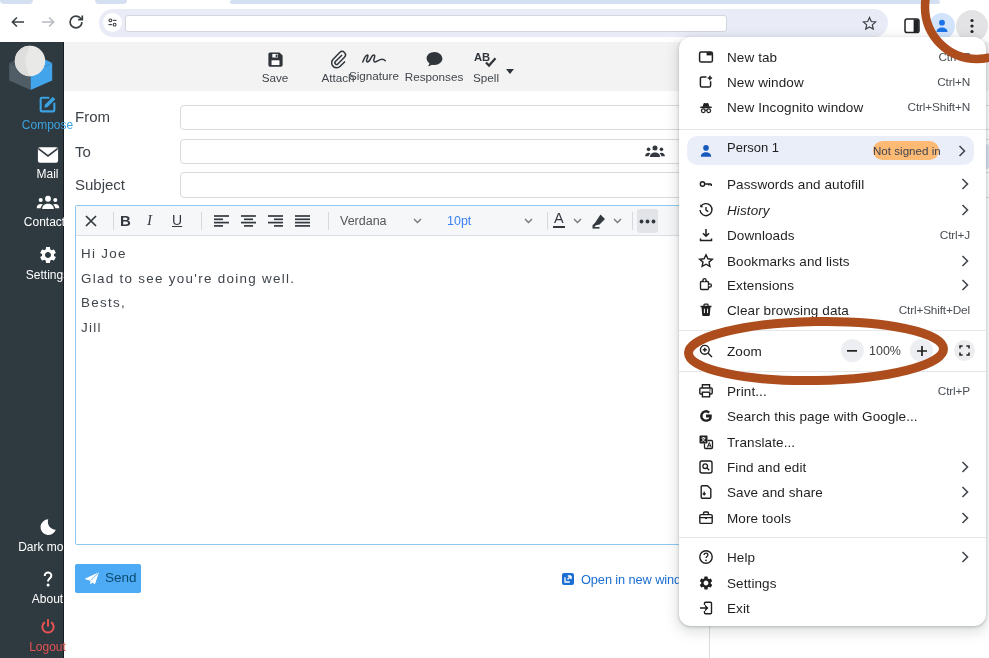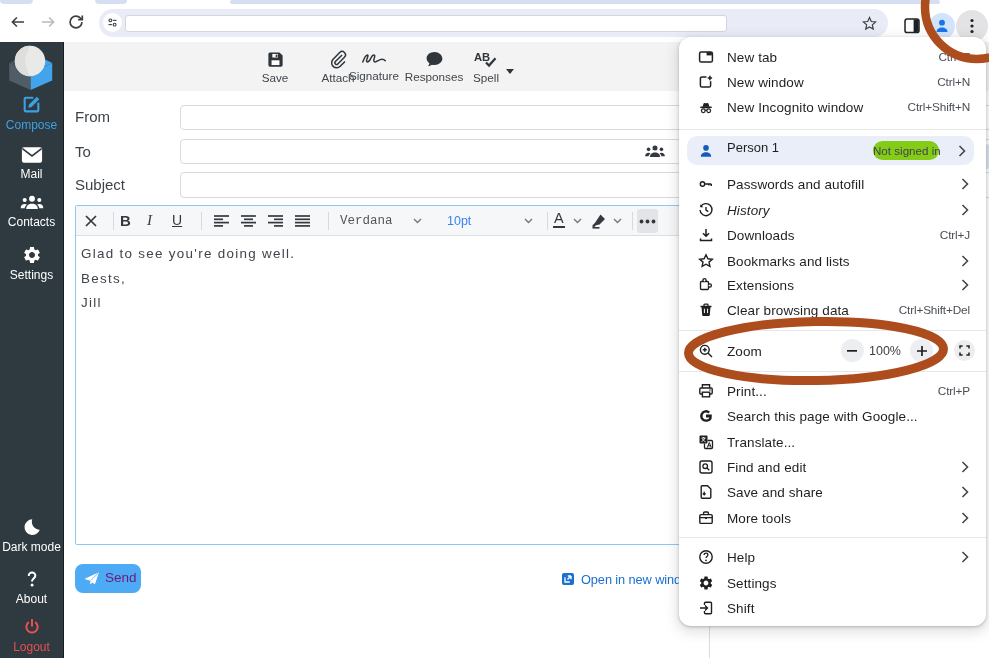--- a/index.html
+++ b/index.html
@@ -7,36 +7,36 @@
 #stage{position:relative;width:989px;height:658px;overflow:hidden;background:#fff;}
 .abs{position:absolute;}
 
 .tabsliver{position:absolute;top:0;height:4px;background:#d5dff2;border-radius:0 0 4px 4px;}
 #cbar{position:absolute;left:0;top:4px;width:989px;height:38px;background:#fff;}
 .omni{position:absolute;left:99px;top:5px;width:789px;height:27.5px;border-radius:14px;background:#e9ecf7;}
 .omni-in{position:absolute;left:28px;top:2px;width:601px;height:19px;background:#fff;border:1px solid #d3d6dd;border-radius:3px;box-sizing:border-box;}
 
 #app{position:absolute;left:0;top:42px;width:989px;height:616px;background:#fff;}
 #sidebar{position:absolute;left:0;top:0;width:63px;height:616px;background:#2e3940;border-right:1.5px solid #181c1f;box-sizing:content-box;}
-.snav{position:absolute;width:63px;text-align:center;font-size:12px;color:#fff;}
+.snav{position:absolute;width:63px;text-align:center;font-size:12px;color:#fff;margin-left:16px;}
 .snav svg{display:block;margin:0 auto 3px;}
 #rctb{position:absolute;left:64px;top:0;width:925px;height:49px;background:#f3f3f3;}
 .rcbtn{position:absolute;top:8px;text-align:center;font-size:11.7px;color:#41464c;}
 .rcbtn svg{display:block;margin:0 auto 2px;}
 
 .flabel{position:absolute;font-size:15px;color:#3d434a;}
 .finput{position:absolute;left:180px;width:812px;background:#fff;border:1px solid #dadada;border-radius:4px;box-sizing:border-box;}
 
 #editor{position:absolute;left:75px;top:163px;width:640px;height:340px;border:1.5px solid #8ec7f0;border-radius:2px;box-sizing:border-box;background:#fff;}
 #ed-toolbar{position:absolute;left:0;top:0;width:100%;height:30px;background:#f6f7f9;border-bottom:1px solid #d9dfe4;box-sizing:border-box;}
 .edsep{position:absolute;top:6px;width:1px;height:18px;background:#d4dade;}
 .edbody{position:absolute;left:5px;top:36px;font-size:13.4px;color:#3f444b;letter-spacing:1.3px;}
 .edbody div{height:24.6px;line-height:24.6px;}
 
-#sendbtn{position:absolute;left:75px;top:521.5px;width:66px;height:29.5px;background:#4cabf4;border-radius:8px;color:#701a75;font-size:13.5px;}
+#sendbtn{position:absolute;left:75px;top:521.5px;width:66px;height:29.5px;background:#4cabf4;border-radius:2px;color:#0c4a6e;font-size:13.5px;}
 #openlink{position:absolute;left:581px;top:529.5px;color:#1b6fd3;font-size:12.8px;letter-spacing:-.1px;}
 
 #menu{position:absolute;left:679px;top:37px;width:307px;height:589px;background:#fff;border-radius:12px;box-shadow:0 1px 3px rgba(60,64,67,.3),0 4px 12px 3px rgba(60,64,67,.15);}
 .mi{position:absolute;left:0;width:307px;height:25px;}
 .mi .ic{position:absolute;left:19px;top:4.5px;}
 .mitx{position:absolute;left:48px;top:50%;transform:translateY(-50%);font-size:13.5px;color:#1f1f1f;letter-spacing:.1px;}
 .msc{position:absolute;right:16px;top:50%;transform:translateY(-50%);font-size:11.8px;letter-spacing:-.15px;color:#4a4f55;}
 .mch{position:absolute;right:17px;top:50%;transform:translateY(-50%);}
 .msep{position:absolute;left:0;width:307px;height:1px;background:#e4e6e9;}
 </style>
@@ -250,21 +250,21 @@
         </svg>
       <svg class="abs" style="left:219px;top:9px" width="15" height="12" viewBox="0 0 15 12">
           <g stroke="#33393f" stroke-width="1.7">
             <line x1="0" y1="1" x2="15" y2="1"></line>
             <line x1="0" y1="4.3" x2="15" y2="4.3"></line>
             <line x1="0" y1="7.6" x2="15" y2="7.6"></line>
             <line x1="0" y1="10.9" x2="15" y2="10.9"></line>
           </g>
         </svg>
       <div class="edsep" style="left:252px;"></div>
-      <div class="abs" style="left:264px;top:8px;font-size:12.5px;color:#555;font-family:Liberation Mono, monospace;">Verdana</div>
+      <div class="abs" style="left:264px;top:8px;font-size:12.5px;color:#555;">Verdana</div>
       <svg class="abs" style="left:337px;top:12px" width="9" height="6" viewBox="0 0 9 6">
           <path d="M1 1l3.5 3.5L8 1" fill="none" stroke="#777" stroke-width="1.4"></path>
         </svg>
       <div class="abs" style="left:371px;top:8px;font-size:12.5px;color:#3b82f6;">10pt</div>
       <svg class="abs" style="left:448px;top:12px" width="9" height="6" viewBox="0 0 9 6">
           <path d="M1 1l3.5 3.5L8 1" fill="none" stroke="#777" stroke-width="1.4"></path>
         </svg>
       <div class="edsep" style="left:471px;"></div>
       <div class="abs" style="left:477px;top:4px;font-size:14.5px;color:#33393f;border-bottom:2.2px solid #33393f;line-height:16px;padding:0 1px;">A</div>
       <svg class="abs" style="left:497px;top:12px" width="9" height="6" viewBox="0 0 9 6">
@@ -280,20 +280,21 @@
       <div class="edsep" style="left:556px;"></div>
       <div class="abs" style="left:561px;top:2.5px;width:21px;height:24px;background:#e2e4e7;border-radius:3px;"></div>
         <svg class="abs" style="left:563px;top:12.5px" width="17" height="5" viewBox="0 0 17 5">
           <g fill="#33393f">
             <circle cx="2.5" cy="2.5" r="1.9"></circle>
             <circle cx="8.5" cy="2.5" r="1.9"></circle>
             <circle cx="14.5" cy="2.5" r="1.9"></circle>
           </g>
         </svg>
       <div class="edbody">
+        <div>Hi Joe</div>
         <div>Glad to see you're doing well.</div>
         <div>Bests,</div>
         <div>Jill</div>
       </div>
     </div>
     <div id="sendbtn">
       <svg class="abs" style="left:9px;top:7px" width="16" height="15" viewBox="0 0 18 16">
           <path d="M1 8.5 16.5 1.5 12 14.5 7.5 10.5zM7.5 10.5 16.5 1.5M7.5 10.5l-.5 4 2.5-2.4" fill="#fff" stroke="#4cabf4" stroke-width="0"></path>
           <path d="M1 8.2 16.8 1 12.2 14.6 7.6 10.4zM16.8 1 7.6 10.4M7.6 10.4l-.4 4.2 2.6-2.6-2.2-1.6z" fill="#fff"></path>
           <path d="M16.8 1 7.6 10.4" stroke="#4cabf4" stroke-width=".9"></path>
@@ -338,21 +339,21 @@
       <span class="mitx">New Incognito window</span>
         <span class="msc">Ctrl+Shift+N</span>
     </div>
     <div class="msep" style="top:92px;"></div>
     <div class="abs" style="left:8px;top:99px;width:287px;height:29px;background:#e9eef9;border-radius:10px;"></div>
     <svg class="abs" style="left:19px;top:106px" width="16" height="16" viewBox="0 0 16 16">
         <circle cx="8" cy="4.9" r="2.8" fill="#185abc"></circle>
         <path d="M2.8 13.7c0-2.9 2.4-4.4 5.2-4.4s5.2 1.5 5.2 4.4z" fill="#185abc"></path>
       </svg>
     <span class="abs" style="left:48px;top:103px;font-size:13px;color:#1f1f1f;">Person 1</span>
-    <div class="abs" style="left:194px;top:104px;width:66px;height:19px;background:#84cc16;border-radius:10px;text-align:center;line-height:19px;font-size:11.6px;color:#3f4550;white-space:nowrap;">Not signed in</div>
+    <div class="abs" style="left:194px;top:104px;width:66px;height:19px;background:#fdba74;border-radius:10px;text-align:center;line-height:19px;font-size:11.6px;color:#3f4550;white-space:nowrap;">Not signed in</div>
     <svg class="abs" style="left:279px;top:107.5px" width="8" height="12" viewBox="0 0 8 12">
         <path d="M1.5 1 6.5 6 1.5 11" fill="none" stroke="#44474c" stroke-width="1.6"></path>
       </svg>
     <div class="mi" style="top:134.5px;">
       <svg class="ic" width="16" height="16" viewBox="0 0 16 16">
           <circle cx="4.5" cy="8" r="2.2" fill="none" stroke="#1f1f1f" stroke-width="1.4"></circle>
           <path d="M6.7 8h6.6M13.3 8v2M10.8 8v1.6" stroke="#1f1f1f" stroke-width="1.4"></path>
         </svg>
       <span class="mitx">Passwords and autofill</span>
       <svg class="mch" width="8" height="12" viewBox="0 0 8 12">
@@ -503,21 +504,21 @@
       <svg class="ic" width="16" height="16" viewBox="0 0 24 24">
           <path d="M19.14 12.94c.04-.3.06-.61.06-.94 0-.32-.02-.64-.07-.94l2.03-1.58c.18-.14.23-.41.12-.61l-1.92-3.32c-.12-.22-.37-.29-.59-.22l-2.39.96c-.5-.38-1.03-.7-1.62-.94l-.36-2.54c-.04-.24-.24-.41-.48-.41h-3.84c-.24 0-.43.17-.47.41l-.36 2.54c-.59.24-1.13.57-1.62.94l-2.39-.96c-.22-.08-.47 0-.59.22L2.74 8.87c-.12.21-.08.47.12.61l2.03 1.58c-.05.3-.09.63-.09.94s.02.64.07.94l-2.03 1.58c-.18.14-.23.41-.12.61l1.92 3.32c.12.22.37.29.59.22l2.39-.96c.5.38 1.03.7 1.62.94l.36 2.54c.05.24.24.41.48.41h3.84c.24 0 .44-.17.47-.41l.36-2.54c.59-.24 1.13-.56 1.62-.94l2.39.96c.22.08.47 0 .59-.22l1.92-3.32c.12-.22.07-.47-.12-.61zM12 15.6c-1.98 0-3.6-1.62-3.6-3.6s1.62-3.6 3.6-3.6 3.6 1.62 3.6 3.6-1.62 3.6-3.6 3.6z" fill="#1f1f1f"></path>
         </svg>
       <span class="mitx">Settings</span>
     </div>
     <div class="mi" style="top:558px;">
       <svg class="ic" width="16" height="16" viewBox="0 0 16 16">
           <path d="M6.5 5V3.2a1 1 0 0 1 1-1h5a1 1 0 0 1 1 1v9.6a1 1 0 0 1-1 1h-5a1 1 0 0 1-1-1V11" fill="none" stroke="#1f1f1f" stroke-width="1.4"></path>
           <path d="M2 8h7M7 5.5 9.5 8 7 10.5" fill="none" stroke="#1f1f1f" stroke-width="1.4"></path>
         </svg>
-      <span class="mitx">Shift</span>
+      <span class="mitx">Exit</span>
     </div>
   </div>
 
   <svg class="abs" style="left:0;top:0;" width="989" height="658" viewBox="0 0 989 658" pointer-events="none">
     <circle cx="977" cy="7" r="52" fill="none" stroke="#ad4d1d" stroke-width="8.5"></circle>
     <ellipse cx="816" cy="351" rx="127.5" ry="29.5" fill="none" stroke="#ad4d1d" stroke-width="9" transform="rotate(-1 816 351)"></ellipse>
   </svg>
 </div>
 
 </body></html>

